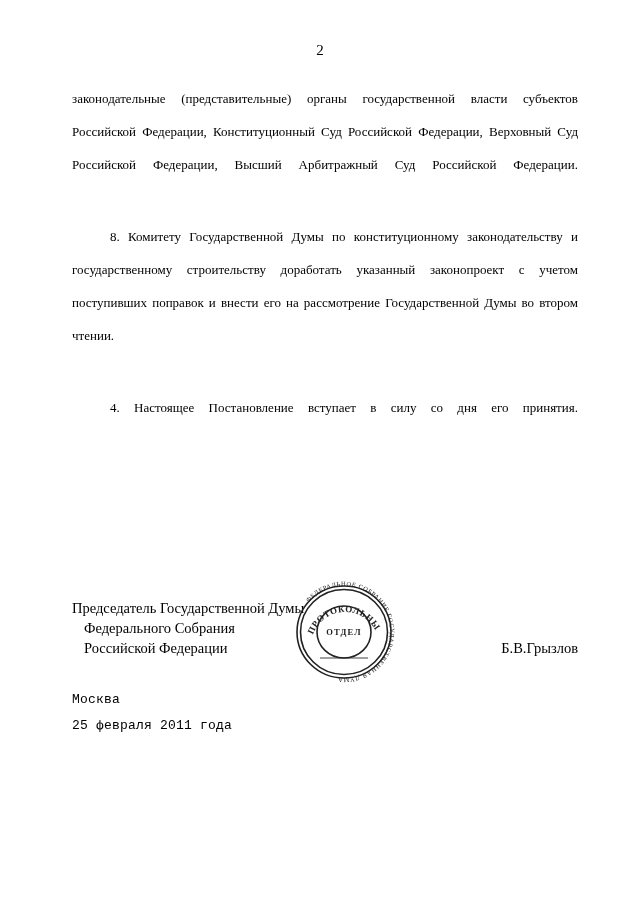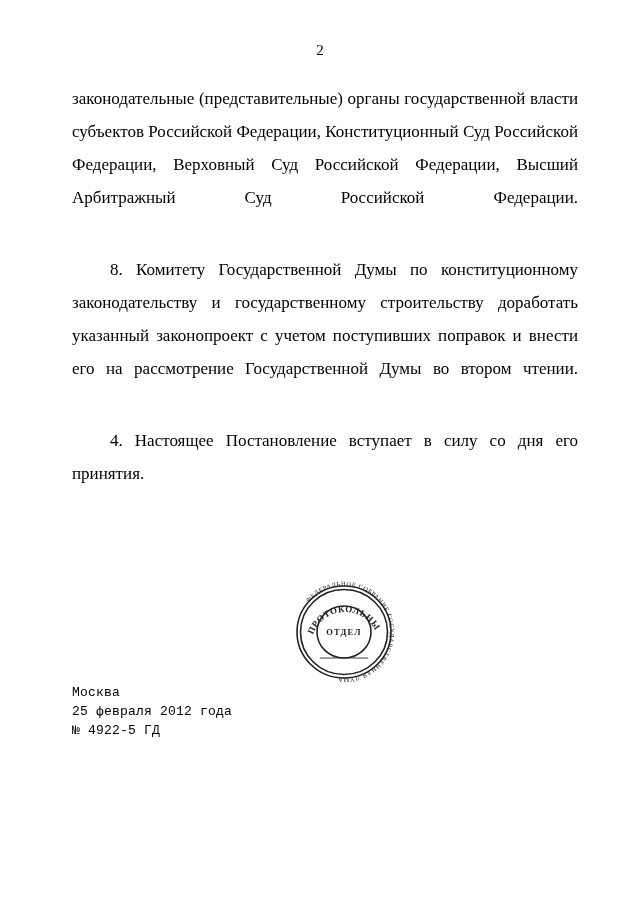--- a/index.html
+++ b/index.html
@@ -31,21 +31,21 @@
     font-family: "Liberation Serif", serif;
   }
   .body-text {
     position: absolute;
     top: 82px;
     left: 72px;
     width: 506px;
   }
   p.para {
     margin: 0 0 6px 0;
-    font-size: 17px;
+    font-size: 13px;
     line-height: 33px;
     text-align: justify;
     text-justify: inter-word;
     font-family: "Liberation Serif", serif;
   }
   p.para.indent {
     text-indent: 38px;
   }
   
   p.para::after {
@@ -74,21 +74,21 @@
 
   .meta-block {
     position: absolute;
     top: 683px;
     left: 72px;
     font-family: "Liberation Mono", monospace;
     font-size: 13px;
     line-height: 19px;
     letter-spacing: 0.2px;
   }
-  .meta-line { white-space: pre; }
+  .meta-line { white-space: pre; margin-top: 7px; }
 
   .stamp {
     position: absolute;
     top: 572px;
     left: 284px;
     width: 120px;
     height: 120px;
     pointer-events: none;
   }
   .stamp svg { display: block; }
@@ -99,25 +99,30 @@
 <div class="page">
 
   <div class="page-number">2</div>
 
   <div class="body-text">
     <p class="para just-fix">законодательные (представительные) органы государственной власти субъектов Российской Федерации, Конституционный Суд Российской Федерации, Верховный Суд Российской Федерации, Высший Арбитражный Суд Российской Федерации.</p>
     <p class="para indent just-fix">8. Комитету Государственной Думы по конституционному законодательству и государственному строительству доработать указанный законопроект с учетом поступивших поправок и внести его на рассмотрение Государственной Думы во втором чтении.</p>
     <p class="para indent just-fix">4. Настоящее Постановление вступает в силу со дня его принятия.</p>
   </div>
 
+  <div class="signature-block">
+    <div class="sig-line-1">Председатель Государственной Думы</div>
+    <div class="sig-line-2">Федерального Собрания</div>
+    <div class="sig-line-3">Российской Федерации</div>
+    <div class="sig-name">Б.В.Грызлов</div>
+  </div>
 
   <div class="meta-block">
     <div class="meta-line">Москва</div>
-    <div class="meta-line">25 февраля 2012 года</div>
-    <div class="meta-line">№ 4922-5 ГД</div>
+    <div class="meta-line">25 февраля 2011 года</div>
   </div>
 
   <div class="stamp">
     <svg width="120" height="120" viewBox="0 0 120 120" xmlns="http://www.w3.org/2000/svg">
       <defs>
         <path id="arcOuter" d="M 60,60 m -46,0 a 46,46 0 1,1 92,0 a 46,46 0 1,1 -92,0"></path>
         <path id="arcMid" d="M 18,70 A 44,44 0 0 1 102,62"></path>
         <path id="arcInnerTop" d="M 28,66 A 34,34 0 0 1 92,60"></path>
       </defs>
       <g fill="none" stroke="#222" stroke-width="1.6">

